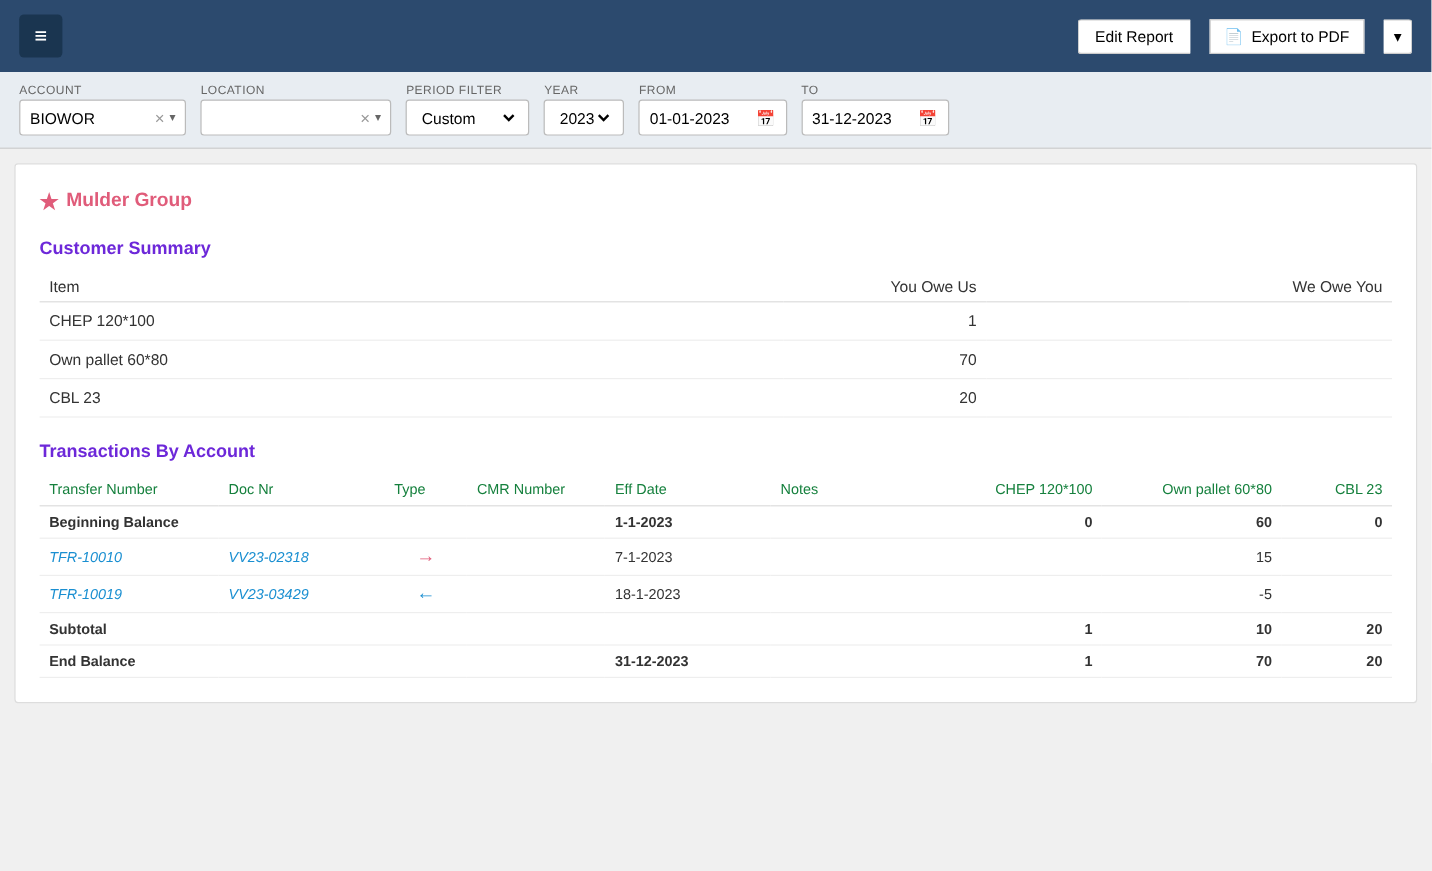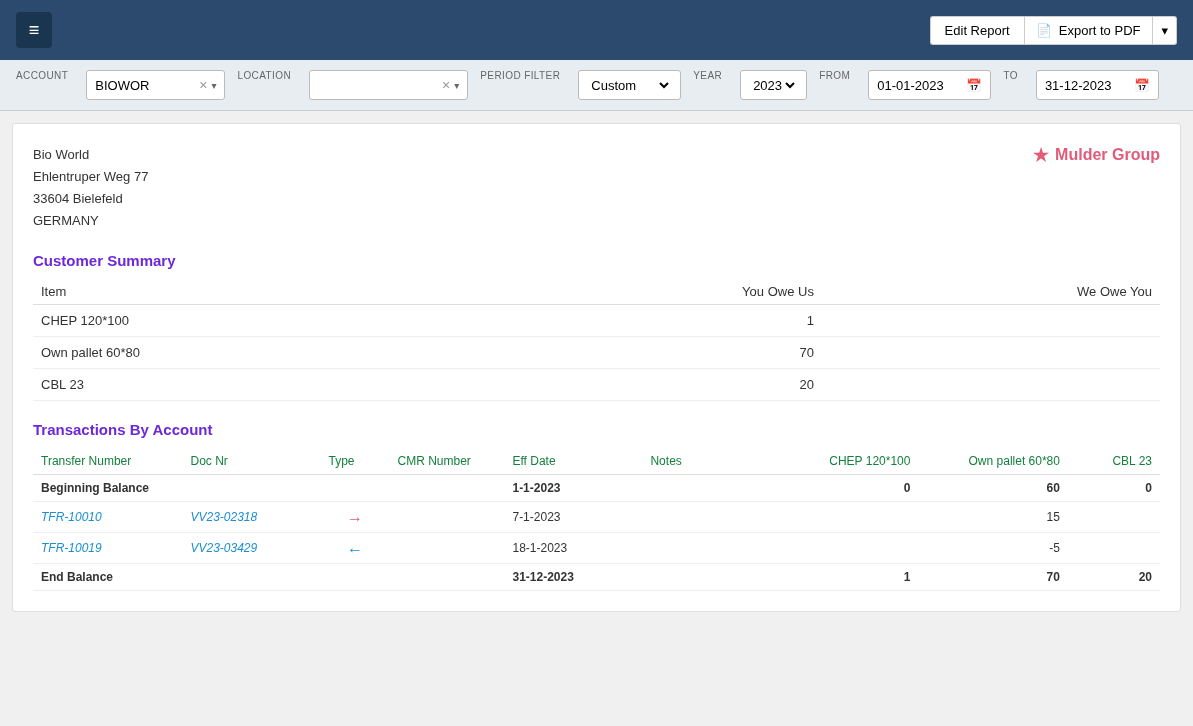--- a/index.html
+++ b/index.html
@@ -25,21 +25,21 @@
       height: 36px;
       display: flex;
       align-items: center;
       justify-content: center;
       color: white;
       font-size: 18px;
     }
     .header-title-area { color: white; }
     .breadcrumb-text { font-size: 10px; color: #aac4e0; text-transform: uppercase; letter-spacing: 0.5px; }
     .page-title { font-size: 20px; font-weight: bold; color: white; }
-    .header-actions { display: flex; align-items: center; gap: 0; }
+    .header-actions { display: flex; align-items: center; gap: 16px; }
     .btn-edit-report {
       background: white;
       border: 1px solid #ccc;
       padding: 6px 14px;
       font-size: 13px;
       cursor: pointer;
       border-radius: 3px 0 0 3px;
       border-right: none;
     }
     .btn-export {
@@ -63,21 +63,21 @@
     }
 
     .filters-bar {
       background: #e8edf2;
       padding: 10px 16px;
       display: flex;
       align-items: flex-end;
       gap: 12px;
       border-bottom: 1px solid #ccc;
     }
-    .filter-group { display: flex; flex-direction: row; gap: 18px; }
+    .filter-group { display: flex; flex-direction: column; gap: 2px; }
     .filter-label { font-size: 10px; color: #666; text-transform: uppercase; letter-spacing: 0.4px; }
     .filter-control {
       display: flex;
       align-items: center;
       background: white;
       border: 1px solid #bbb;
       border-radius: 3px;
       padding: 4px 8px;
       min-height: 30px;
       gap: 4px;
@@ -222,26 +222,20 @@
     <div class="filter-control">
       <input type="text" value="31-12-2023" style="width: 85px;">
       <span style="cursor:pointer;color:#666;">📅</span>
     </div>
   </div>
 </div>
 
 <div class="main-content">
 
   <div class="company-header">
-    <div class="company-info">
-      <div>Bio World</div>
-      <div>Ehlentruper Weg 77</div>
-      <div>33604 Bielefeld</div>
-      <div>GERMANY</div>
-    </div>
     <div class="brand-logo">
       <span class="star-icon">★</span>
       <span>Mulder Group</span>
     </div>
   </div>
 
   <div class="section-title">Customer Summary</div>
 
   <table class="summary-table">
     <thead>
@@ -318,20 +312,31 @@
     <td><a class="link-cell">VV23-03429</a></td>
     <td style="text-align:center;font-size:16px;font-weight:bold;color:#1a8fd1">←</td>
     <td></td>
     <td>18-1-2023</td>
     <td></td>
     <td class="right"></td>
     <td class="right">-5</td>
     <td class="right"></td>
   </tr>
         <tr class="bold-row">
+    <td>Subtotal</td>
+    <td></td>
+    <td></td>
+    <td></td>
+    <td></td>
+    <td></td>
+    <td class="right">1</td>
+    <td class="right">10</td>
+    <td class="right">20</td>
+  </tr>
+        <tr class="bold-row">
     <td>End Balance</td>
     <td></td>
     <td></td>
     <td></td>
     <td>31-12-2023</td>
     <td></td>
     <td class="right">1</td>
     <td class="right">70</td>
     <td class="right">20</td>
   </tr>

